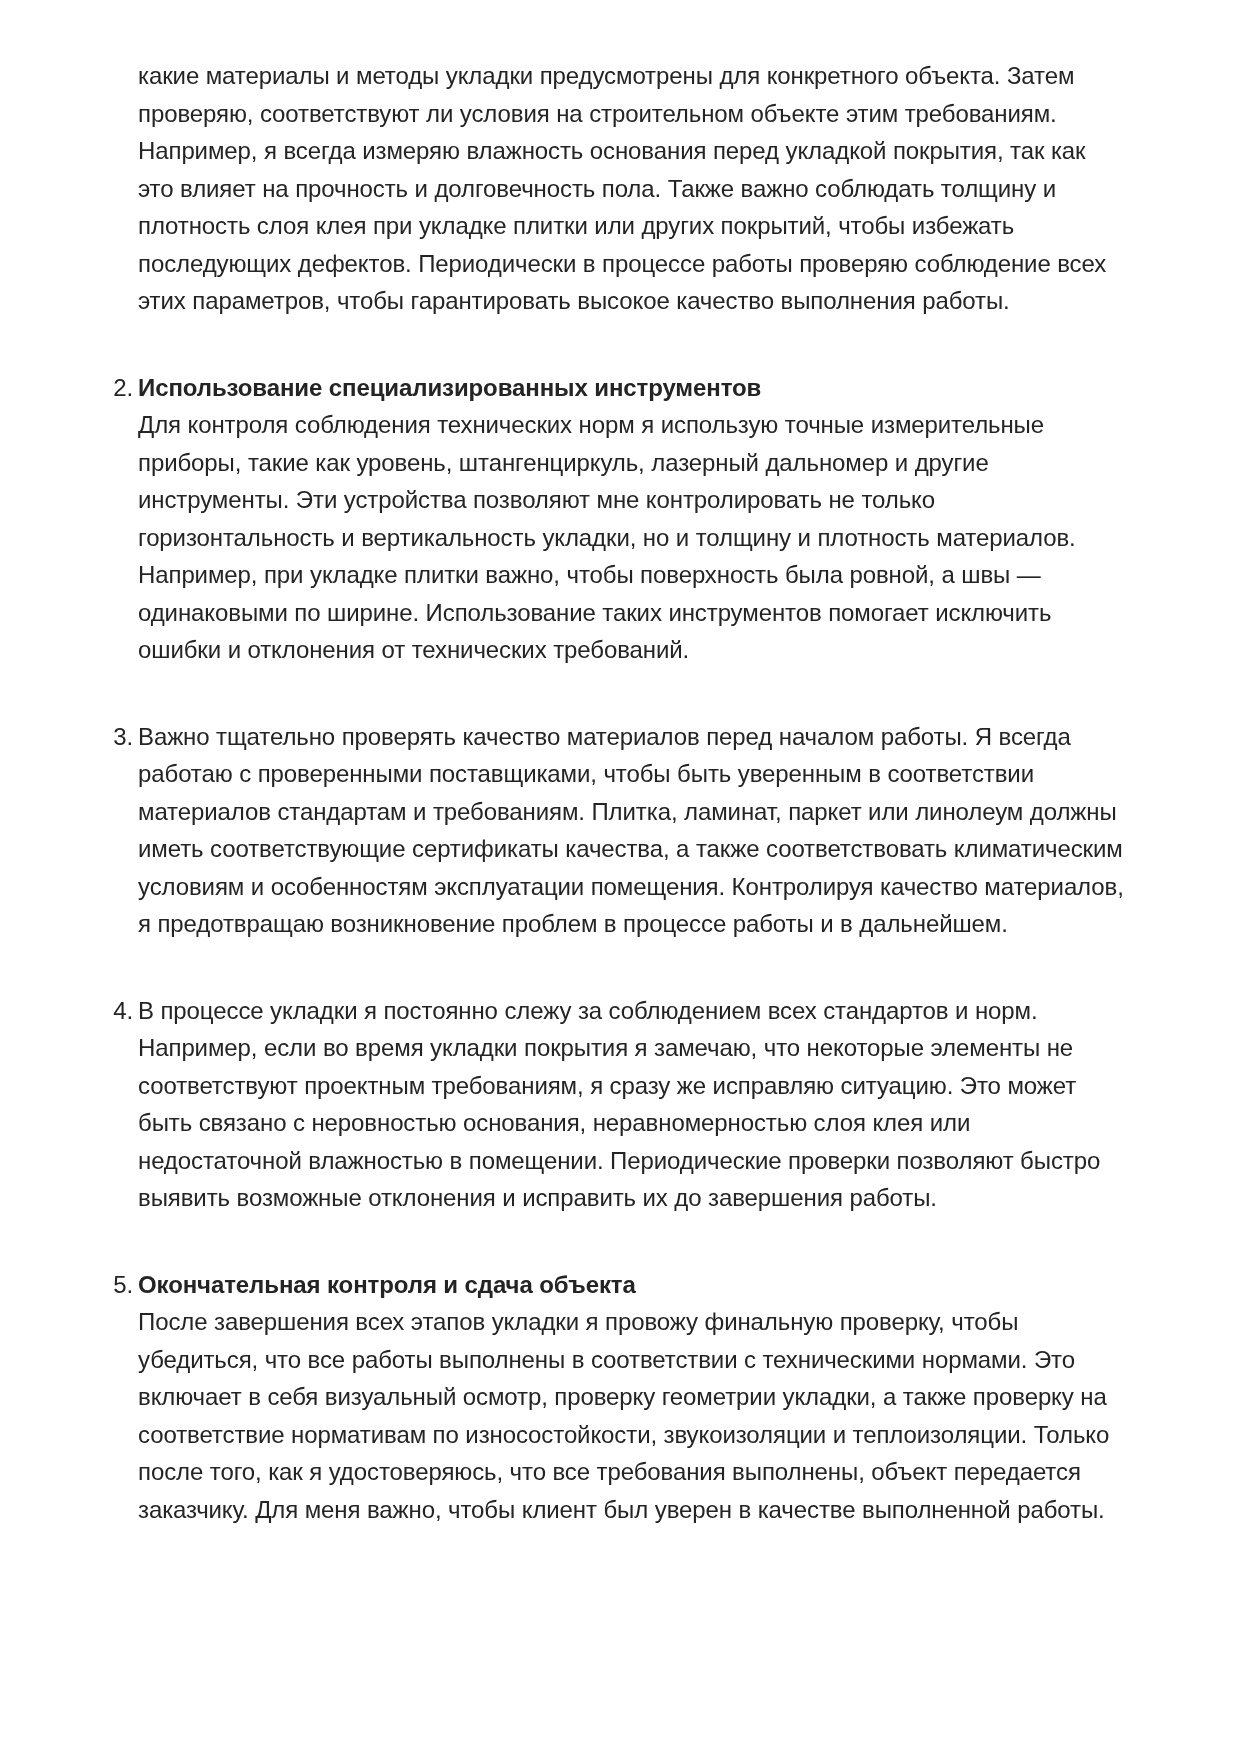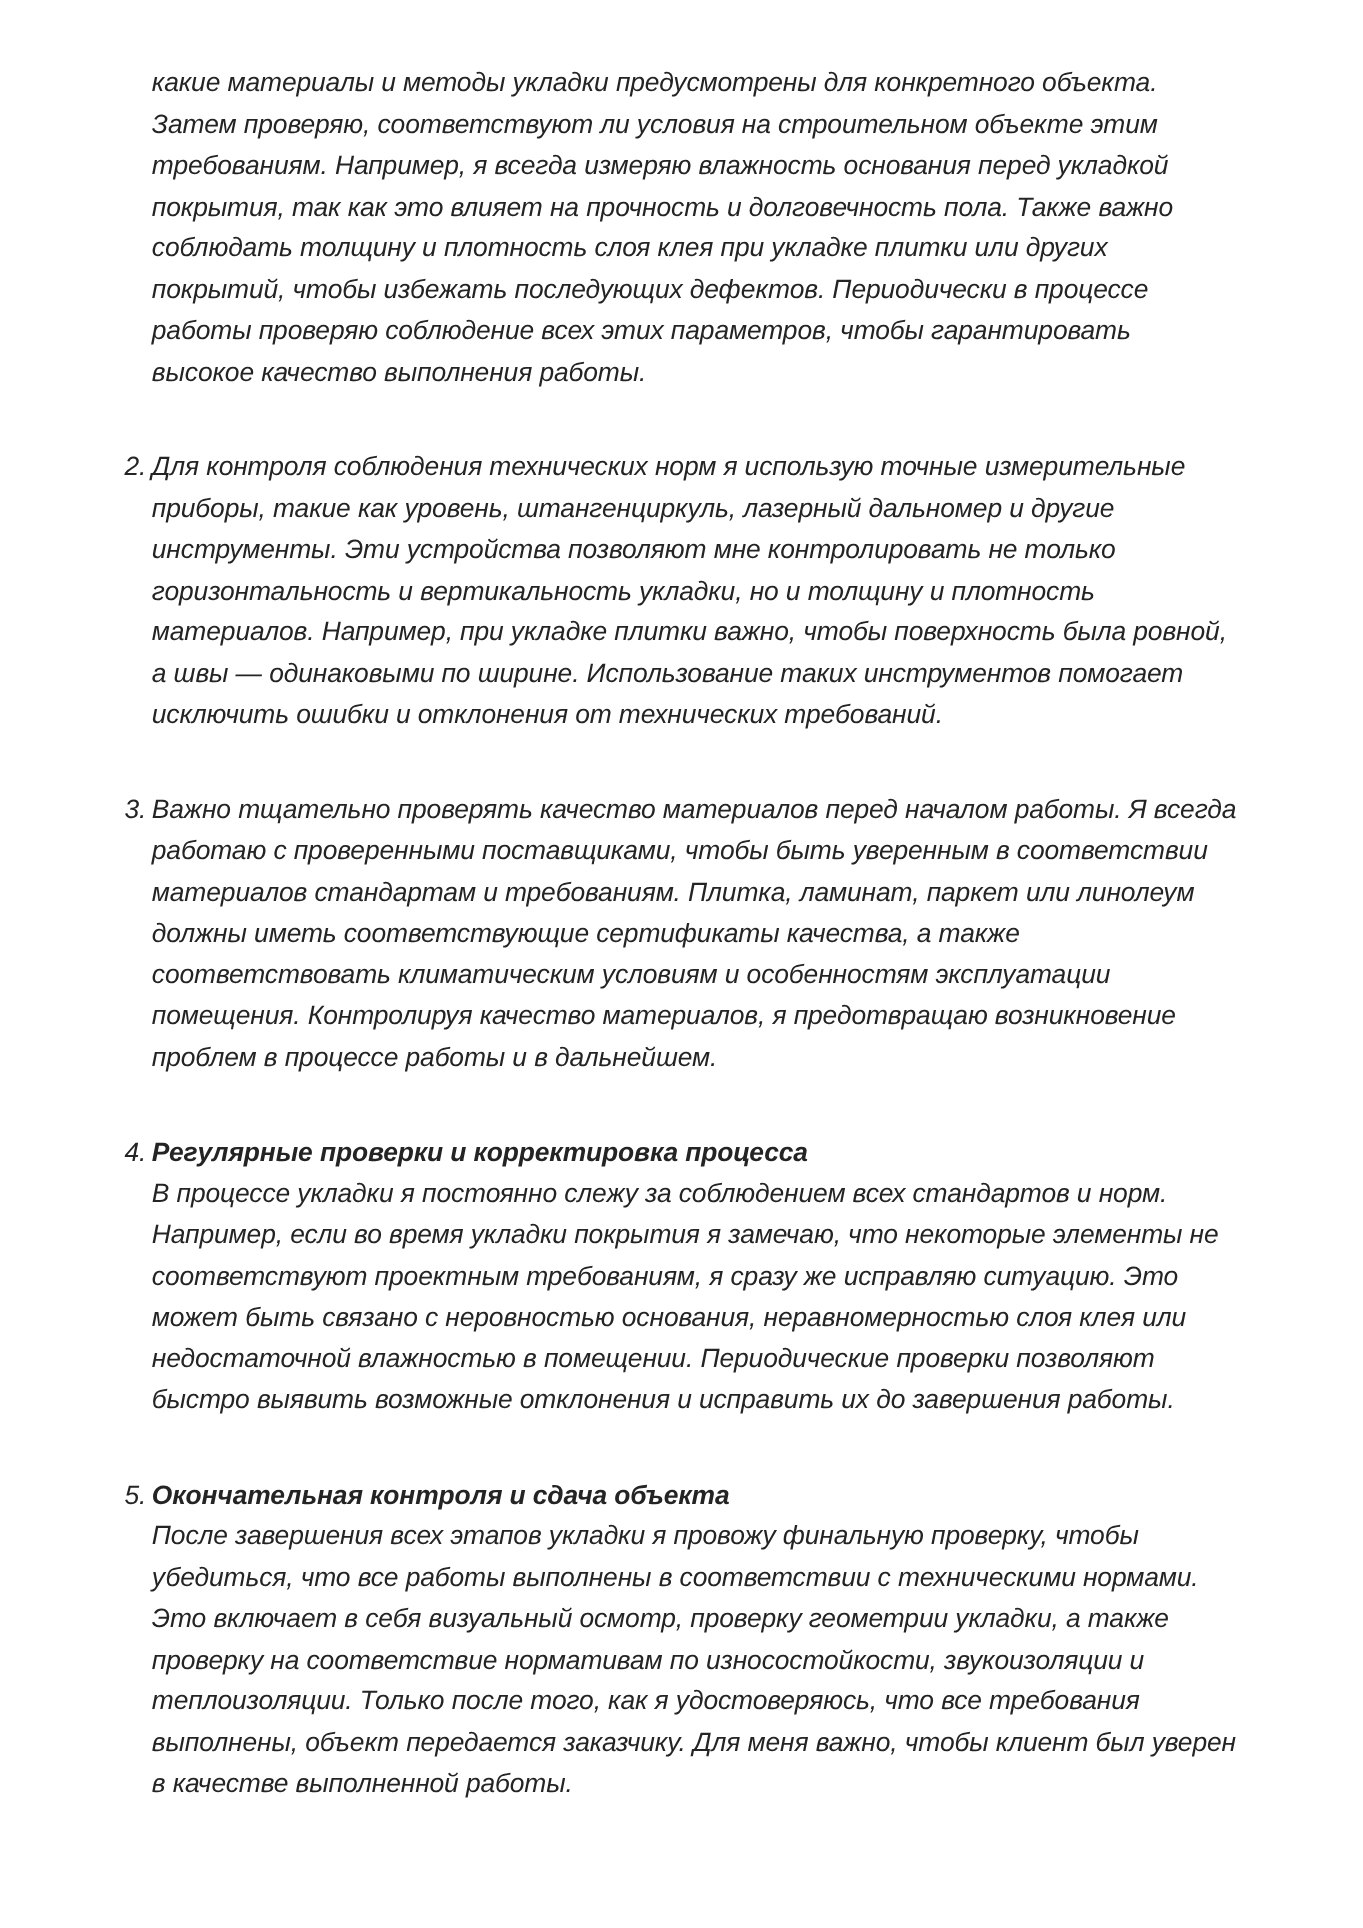--- a/index.html
+++ b/index.html
@@ -9,21 +9,20 @@
     height: 1753px;
     overflow: hidden;
     font-family: "Liberation Sans", sans-serif;
     color: #242424;
   }
   .page {
     width: 1239px;
     height: 1753px;
     background: #ffffff;
     padding: 57px 113px 0 138px;
-    font-style: italic;
   }
   .para, .item-title, .marker {
     font-size: 24px;
     line-height: 37.5px;
     letter-spacing: -0.1px;
     text-align: left;
   }
   .item { position: relative; margin-top: 49px; }
   .intro { margin-top: 0; }
   .marker {
@@ -38,31 +37,31 @@
 </style>
 </head>
 <body>
 
 <main class="page">
 
   <p class="para intro">какие материалы и методы укладки предусмотрены для конкретного объекта. Затем проверяю, соответствуют ли условия на строительном объекте этим требованиям. Например, я всегда измеряю влажность основания перед укладкой покрытия, так как это влияет на прочность и долговечность пола. Также важно соблюдать толщину и плотность слоя клея при укладке плитки или других покрытий, чтобы избежать последующих дефектов. Периодически в процессе работы проверяю соблюдение всех этих параметров, чтобы гарантировать высокое качество выполнения работы.</p>
 
   <section class="item">
     <span class="marker">2.</span>
+    <h2 class="item-title">Использование специализированных инструментов</h2>
     <p class="para item-body">Для контроля соблюдения технических норм я использую точные измерительные приборы, такие как уровень, штангенциркуль, лазерный дальномер и другие инструменты. Эти устройства позволяют мне контролировать не только горизонтальность и вертикальность укладки, но и толщину и плотность материалов. Например, при укладке плитки важно, чтобы поверхность была ровной, а швы — одинаковыми по ширине. Использование таких инструментов помогает исключить ошибки и отклонения от технических требований.</p>
   </section>
 
   <section class="item">
     <span class="marker">3.</span>
     <p class="para item-body">Важно тщательно проверять качество материалов перед началом работы. Я всегда работаю с проверенными поставщиками, чтобы быть уверенным в соответствии материалов стандартам и требованиям. Плитка, ламинат, паркет или линолеум должны иметь соответствующие сертификаты качества, а также соответствовать климатическим условиям и особенностям эксплуатации помещения. Контролируя качество материалов, я предотвращаю возникновение проблем в процессе работы и в дальнейшем.</p>
   </section>
 
   <section class="item">
     <span class="marker">4.</span>
-    <h2 class="item-title">Регулярные проверки и корректировка процесса</h2>
     <p class="para item-body">В процессе укладки я постоянно слежу за соблюдением всех стандартов и норм. Например, если во время укладки покрытия я замечаю, что некоторые элементы не соответствуют проектным требованиям, я сразу же исправляю ситуацию. Это может быть связано с неровностью основания, неравномерностью слоя клея или недостаточной влажностью в помещении. Периодические проверки позволяют быстро выявить возможные отклонения и исправить их до завершения работы.</p>
   </section>
 
   <section class="item">
     <span class="marker">5.</span>
     <h2 class="item-title">Окончательная контроля и сдача объекта</h2>
     <p class="para item-body">После завершения всех этапов укладки я провожу финальную проверку, чтобы убедиться, что все работы выполнены в соответствии с техническими нормами. Это включает в себя визуальный осмотр, проверку геометрии укладки, а также проверку на соответствие нормативам по износостойкости, звукоизоляции и теплоизоляции. Только после того, как я удостоверяюсь, что все требования выполнены, объект передается заказчику. Для меня важно, чтобы клиент был уверен в качестве выполненной работы.</p>
   </section>
 
 </main>

